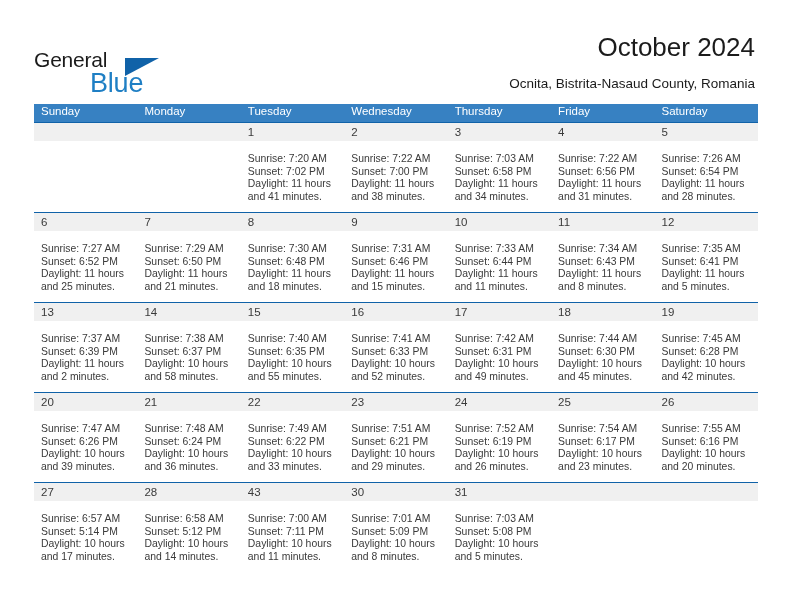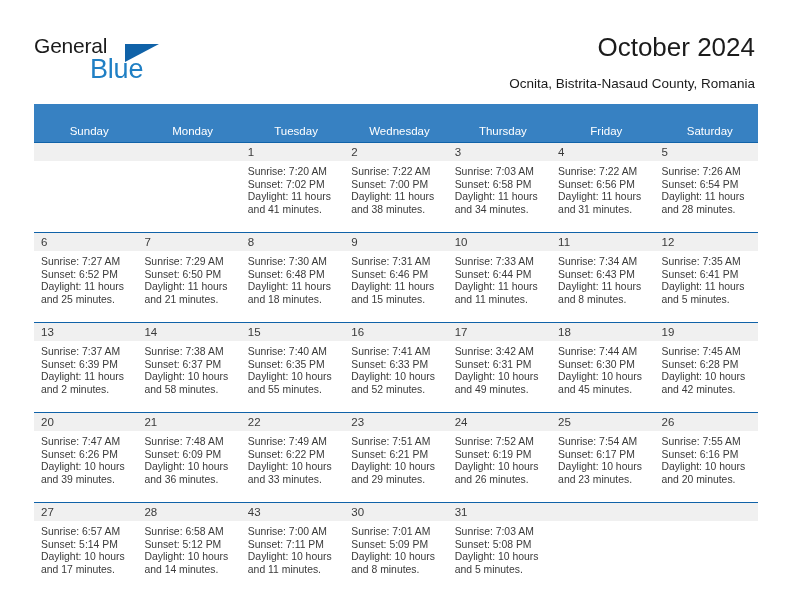--- a/index.html
+++ b/index.html
@@ -25,21 +25,21 @@
   .header {
     position: absolute;
     left: 0;
     top: 0;
     width: 792px;
     height: 100px;
   }
   .logo {
     position: absolute;
     left: 34px;
-    top: 34px;
+    top: 48px;
     width: 200px;
     height: 50px;
   }
   .logo-general {
     position: absolute;
     left: 0;
     top: 0;
     font-size: 21px;
     color: #1b1b1b;
     letter-spacing: -0.2px;
@@ -90,22 +90,22 @@
     top: 104px;
     width: 724px;
     border-collapse: collapse;
     table-layout: fixed;
   }
   .calendar th {
     background: #3781c2;
     color: #ffffff;
     font-size: 11.5px;
     font-weight: normal;
-    text-align: center;
-    padding: 21px 0 5px 7px;
+    text-align: left;
+    padding: 1px 0 5px 7px;
     height: 11px;
     border: none;
     box-sizing: border-box;
   }
   .calendar td {
     width: 103.4px;
     height: 90px;
     vertical-align: top;
     padding: 0;
     border: none;
@@ -122,21 +122,21 @@
     box-sizing: border-box;
     padding: 2px 0 0 7px;
     font-size: 11.5px;
     color: #3a3a3a;
     line-height: 15px;
   }
   td.empty .daynum-band {
     background: #f0f0f0;
   }
   .cell-body {
-    padding: 5px 6px 0 7px;
+    padding: 12px 6px 0 7px;
     font-size: 10.4px;
     line-height: 12.6px;
     color: #3a3a3a;
   }
   .cell-body div {
     white-space: nowrap;
   }
   .cell-body .daylight {
     white-space: normal;
   }
@@ -304,21 +304,21 @@
             <div class="daynum-band">16</div>
             <div class="cell-body">
               <div>Sunrise: 7:41 AM</div>
               <div>Sunset: 6:33 PM</div>
               <div class="daylight">Daylight: 10 hours and 52 minutes.</div>
             </div>
           </td>
           <td>
             <div class="daynum-band">17</div>
             <div class="cell-body">
-              <div>Sunrise: 3:42 AM</div>
+              <div>Sunrise: 7:42 AM</div>
               <div>Sunset: 6:31 PM</div>
               <div class="daylight">Daylight: 10 hours and 49 minutes.</div>
             </div>
           </td>
           <td>
             <div class="daynum-band">18</div>
             <div class="cell-body">
               <div>Sunrise: 7:44 AM</div>
               <div>Sunset: 6:30 PM</div>
               <div class="daylight">Daylight: 10 hours and 45 minutes.</div>
@@ -339,21 +339,21 @@
             <div class="cell-body">
               <div>Sunrise: 7:47 AM</div>
               <div>Sunset: 6:26 PM</div>
               <div class="daylight">Daylight: 10 hours and 39 minutes.</div>
             </div>
           </td>
           <td>
             <div class="daynum-band">21</div>
             <div class="cell-body">
               <div>Sunrise: 7:48 AM</div>
-              <div>Sunset: 6:09 PM</div>
+              <div>Sunset: 6:24 PM</div>
               <div class="daylight">Daylight: 10 hours and 36 minutes.</div>
             </div>
           </td>
           <td>
             <div class="daynum-band">22</div>
             <div class="cell-body">
               <div>Sunrise: 7:49 AM</div>
               <div>Sunset: 6:22 PM</div>
               <div class="daylight">Daylight: 10 hours and 33 minutes.</div>
             </div>

